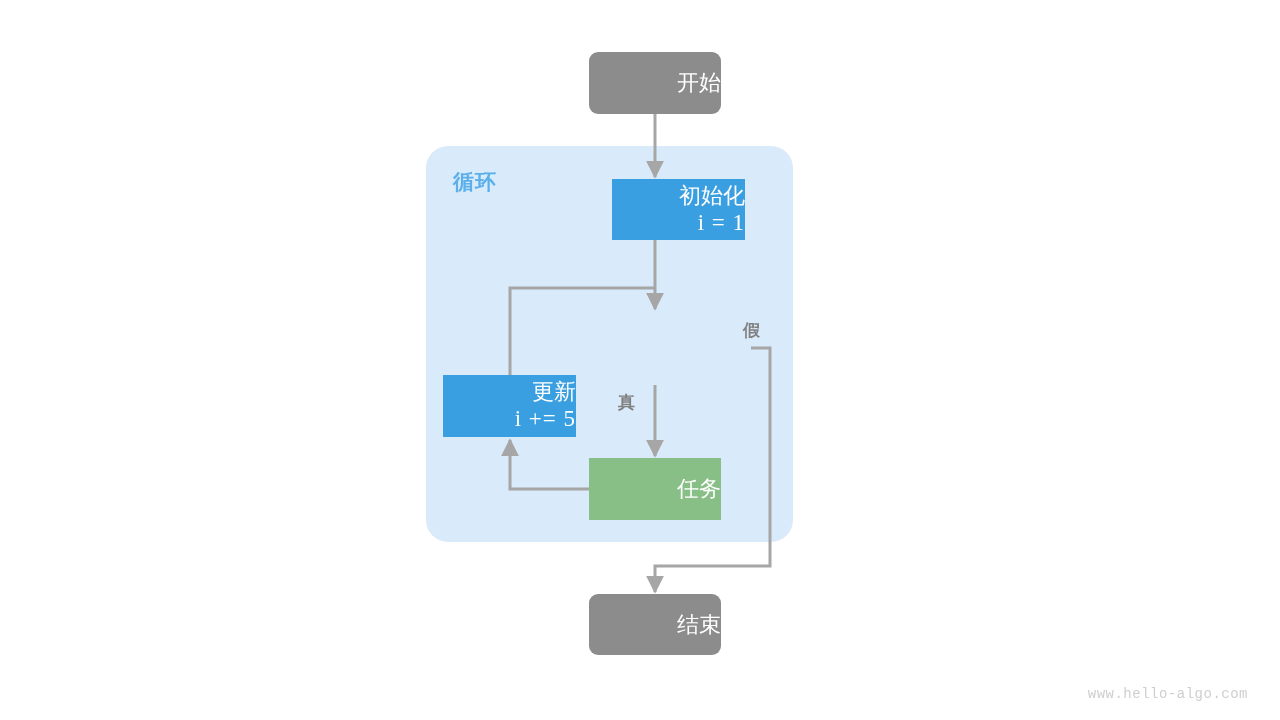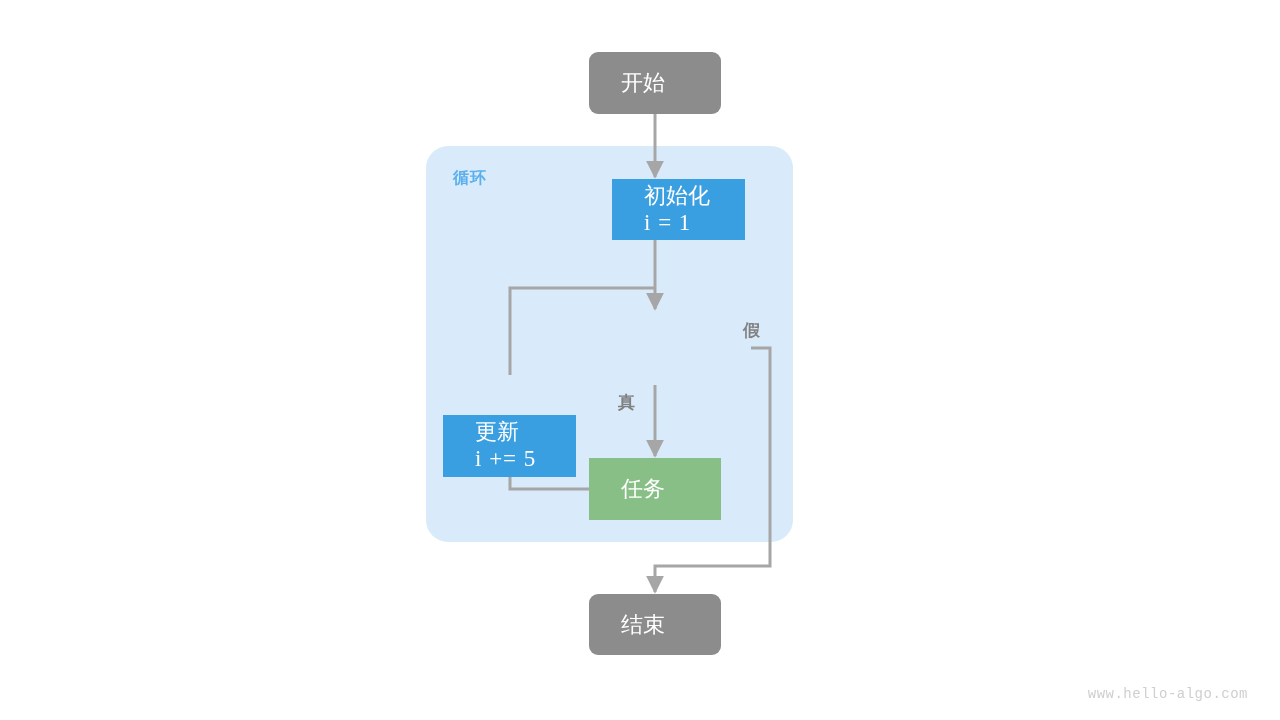--- a/index.html
+++ b/index.html
@@ -36,39 +36,38 @@
     top: 146px;
     width: 367px;
     height: 396px;
     background: #d9eafa;
     border-radius: 22px;
   }
   .loop-label {
     position: absolute;
     left: 453px;
     top: 168px;
-    font-size: 16px;
+    font-size: 21px;
     font-weight: bold;
     color: #5bb0ec;
     letter-spacing: 1px;
     white-space: nowrap;
   }
 
   
   .node {
     position: absolute;
     display: flex;
     flex-direction: column;
-    align-items: flex-start;
+    align-items: flex-end;
     justify-content: center;
     color: #ffffff;
     text-align: center;
     line-height: 1.18;
     box-sizing: border-box;
-    padding-left: 32px;
   }
   .node .title {
     font-family: "Liberation Sans", sans-serif;
     font-size: 22px;
   }
   .node .code {
     font-family: Liberation Serif, serif;
     font-size: 23px;
     letter-spacing: 1px;
   }
@@ -80,21 +79,21 @@
   .node-process {
     background: #3a9fe0;
   }
   .node-task {
     background: #87bf87;
   }
 
   
   #node-start  { left: 589px; top: 52px;  width: 132px; height: 62px; }
   #node-init   { left: 588px; top: 179px; width: 133px; height: 61px; margin-left: 24px; }
-  #node-update { left: 443px; top: 375px; width: 133px; height: 62px; margin-top: 40px; }
+  #node-update { left: 443px; top: 375px; width: 133px; height: 62px; }
   #node-task   { left: 589px; top: 458px; width: 132px; height: 62px; }
   #node-end    { left: 589px; top: 594px; width: 132px; height: 61px; }
 
   
   .decision {
     position: absolute;
     left: 560px;
     top: 311px;
     width: 191px;
     height: 74px;

